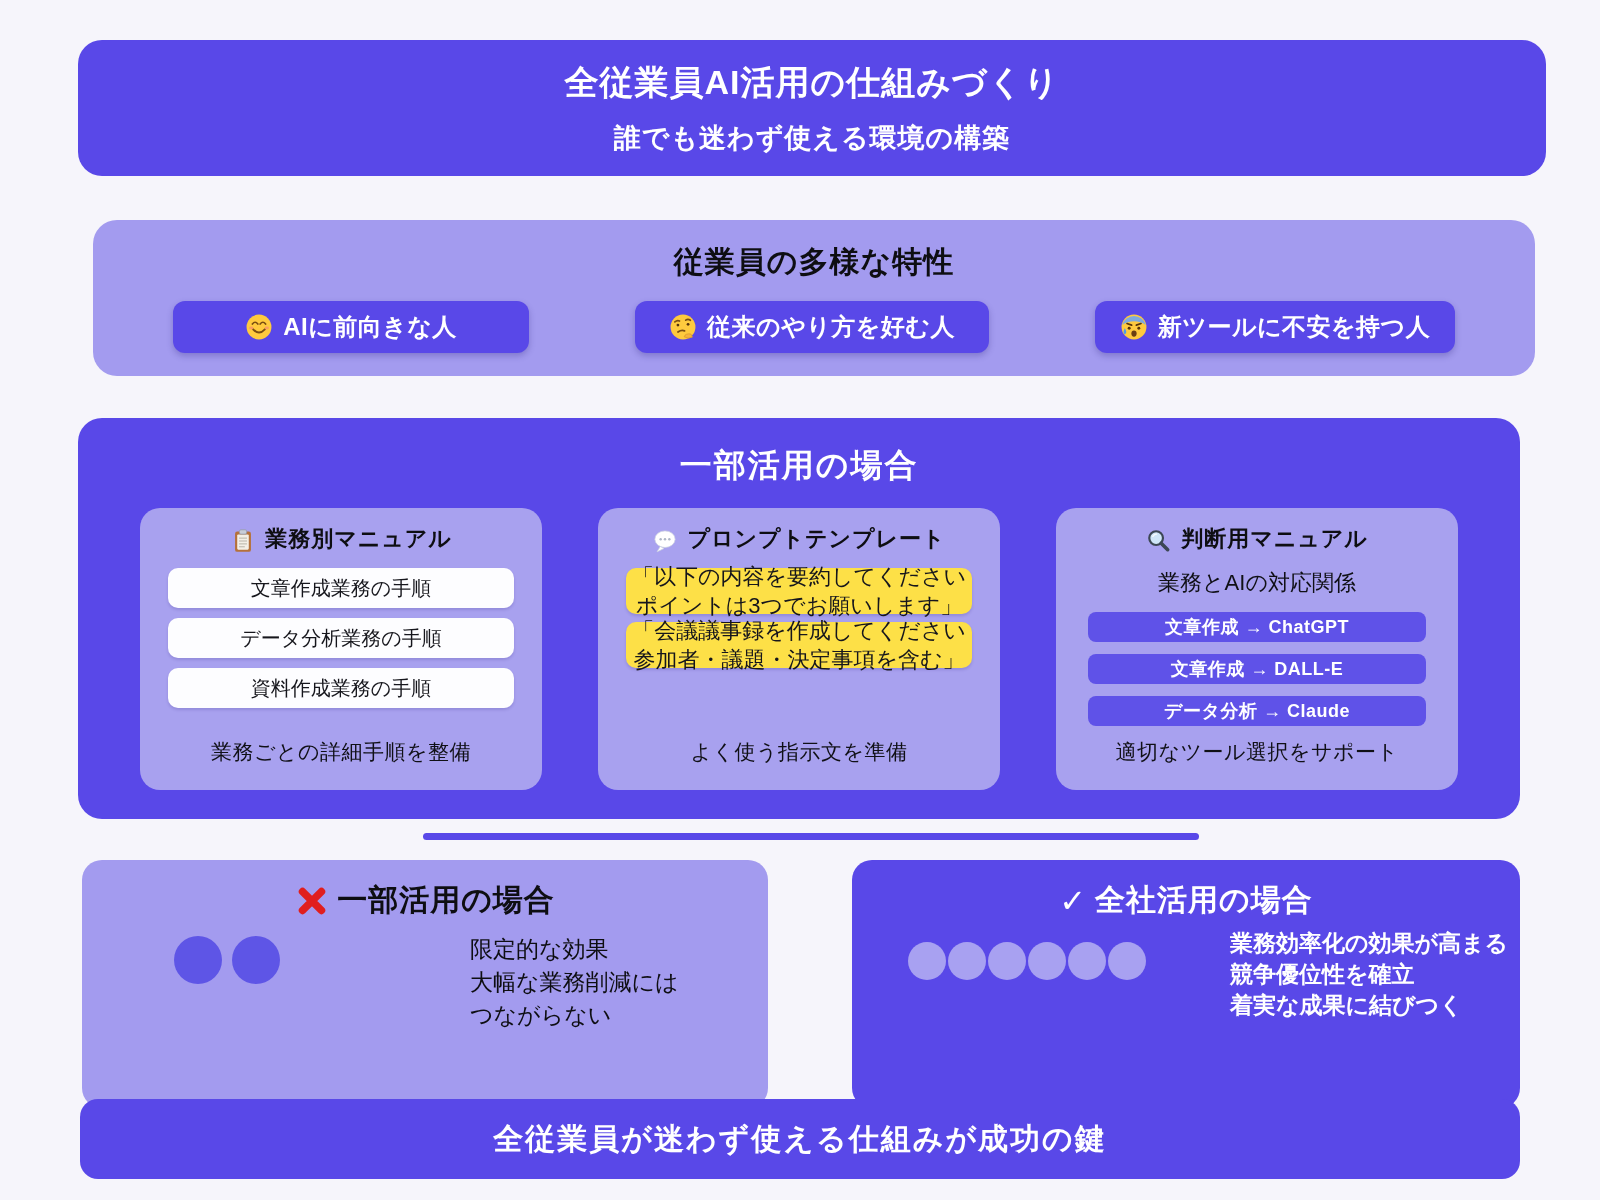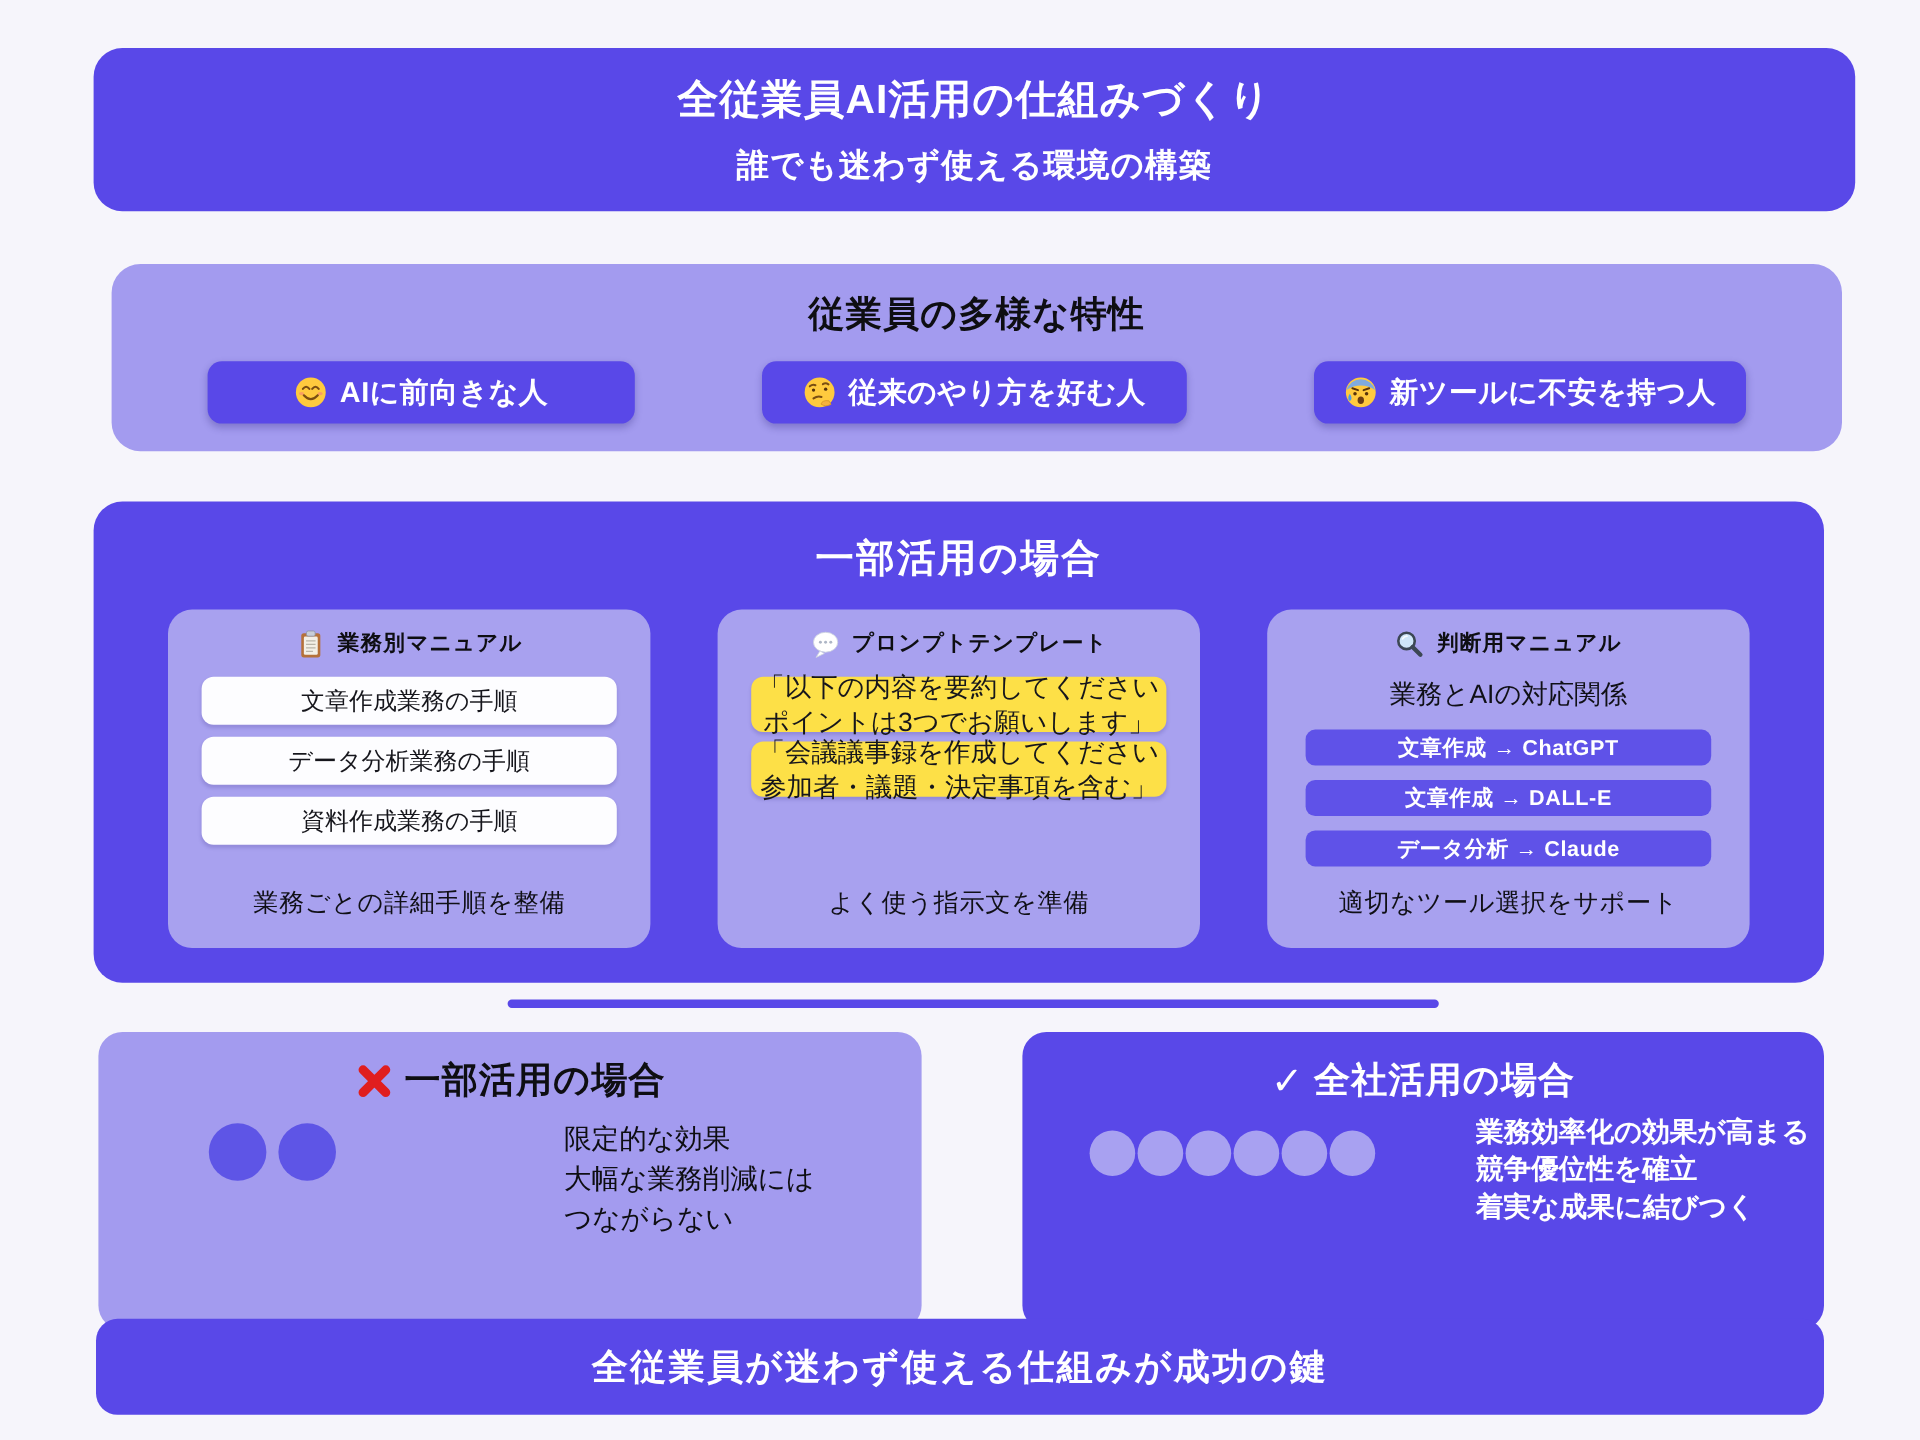--- a/index.html
+++ b/index.html
@@ -55,22 +55,22 @@
   }
   .cards{
     position:absolute;left:0;top:90px;width:100%;
     display:flex;justify-content:center;gap:56px;
   }
   .card{
     width:402px;height:282px;background:#A8A1EF;border-radius:20px;
     box-sizing:border-box;padding:16px 28px 0 28px;position:relative;
   }
   .card-title{
-    display:flex;align-items:flex-start;justify-content:center;gap:9px;
-    font-size:18px;font-weight:800;color:#0e0e12;letter-spacing:1px;margin-bottom:14px;
+    display:flex;align-items:flex-end;justify-content:center;gap:9px;
+    font-size:22px;font-weight:800;color:#0e0e12;letter-spacing:1px;margin-bottom:14px;
   }
   .wrow{
     background:#FDFDFF;border-radius:10px;height:40px;margin-bottom:10px;
     display:flex;align-items:center;justify-content:center;
     font-size:20px;color:#16161c;box-shadow:0 2px 3px rgba(50,40,130,.18);
   }
   .wbox{
     background:#fde047;border-radius:10px;height:46px;margin-bottom:8px;
     display:flex;flex-direction:column;align-items:center;justify-content:center;gap:3px;
     font-size:22px;color:#16161c;line-height:26px;box-shadow:0 2px 3px rgba(50,40,130,.18);

